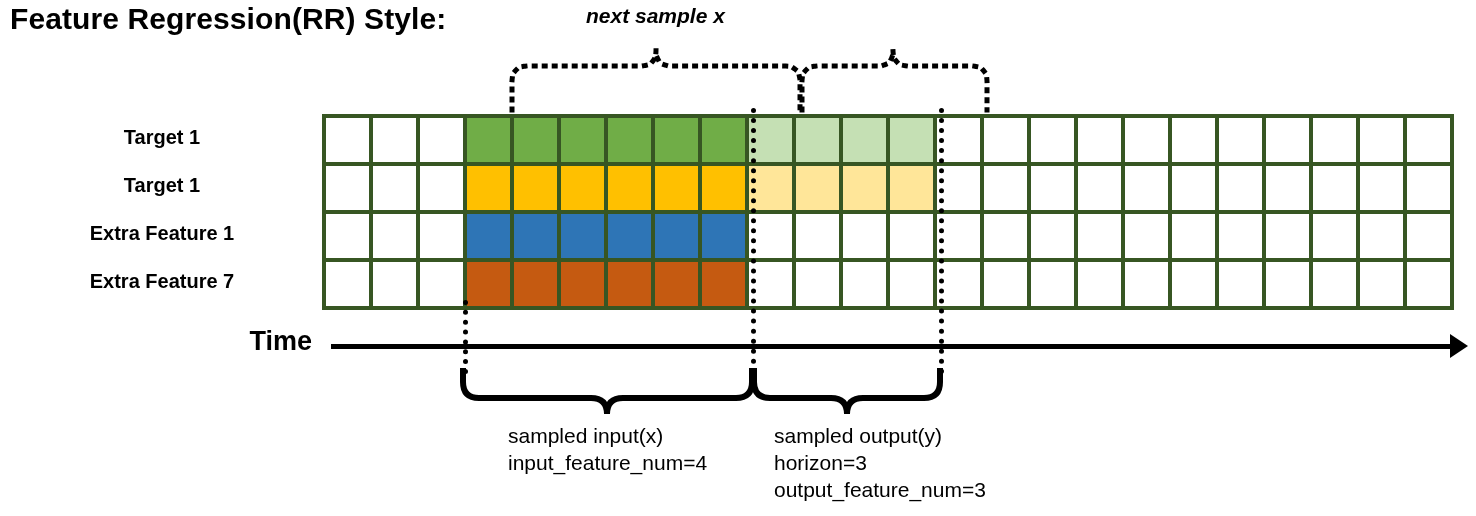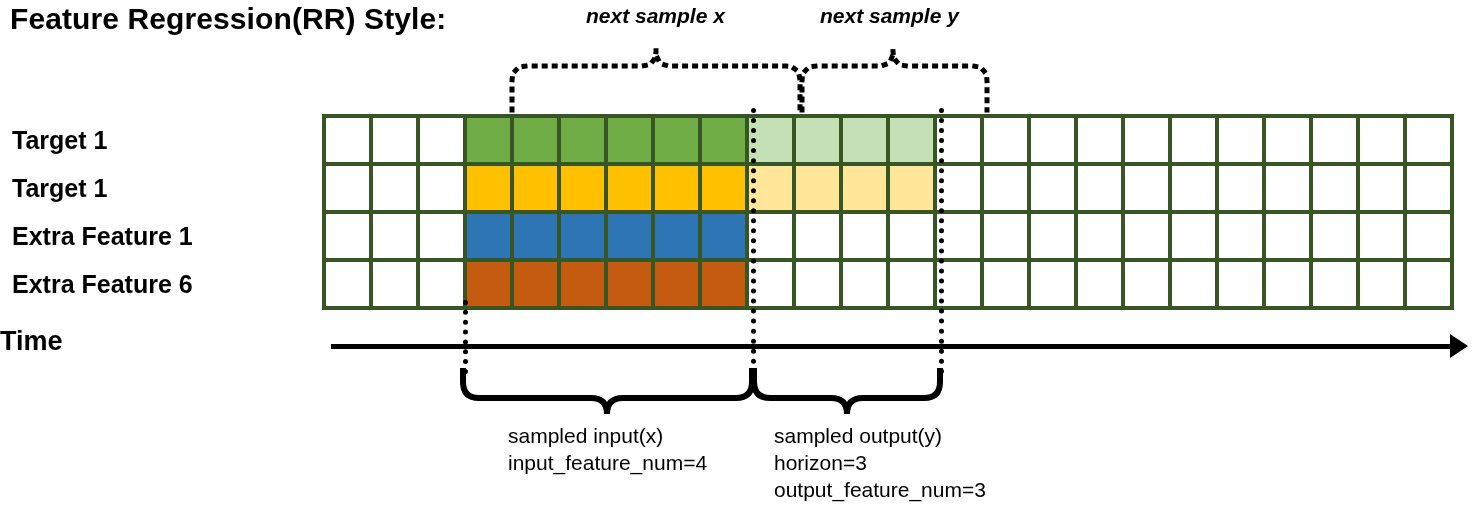--- a/index.html
+++ b/index.html
@@ -6,37 +6,37 @@
   body{width:1476px;height:516px;position:relative;overflow:hidden;
        font-family:"Liberation Sans",sans-serif;color:#000;}
 
   .stage{position:absolute;left:0;top:0;width:1476px;height:516px;}
 
   
   .title{position:absolute;left:10px;top:2px;font-size:30px;font-weight:700;
          letter-spacing:.1px;white-space:nowrap;}
 
   
-  .row-label{position:absolute;right:0;width:300px;text-align:left;
-             font-size:25px;font-weight:700;white-space:nowrap;}
+  .row-label{position:absolute;right:0;width:300px;text-align:center;
+             font-size:20px;font-weight:700;white-space:nowrap;}
   .labels-col{position:absolute;left:10px;top:0;width:302px;height:516px;}
 
   
   .grid{position:absolute;left:322px;top:114px;
         background:#375623;border:4px solid #375623;
         display:flex;flex-direction:column;gap:4px;box-sizing:border-box;}
   .grow{display:flex;gap:4px;height:44px;}
   .cell{width:43px;height:44px;background:#ffffff;}
 
   
   .axis-line{position:absolute;left:331px;top:344px;width:1125px;height:5px;background:#000;}
   .axis-head{position:absolute;left:1450px;top:334px;width:0;height:0;
              border-top:12px solid transparent;border-bottom:12px solid transparent;
              border-left:18px solid #000;}
-  .time-label{position:absolute;left:0px;top:326px;width:312px;
+  .time-label{position:absolute;left:0px;top:326px;width:312px;text-align:right;
               font-size:27px;font-weight:700;}
 
   
   .vdot{position:absolute;width:0;border-left:5px dotted #000;}
 
   
   .ov{position:absolute;left:0;top:0;width:1476px;height:516px;overflow:visible;}
 
   
   .top-cap{position:absolute;font-size:21px;font-style:italic;font-weight:600;
@@ -47,21 +47,21 @@
 <body>
 
 <div class="stage">
 
   <div class="title">Feature Regression(RR) Style:</div>
 
   <div class="labels-col">
     <div class="row-label" style="top:126px">Target 1</div>
     <div class="row-label" style="top:174px">Target 1</div>
     <div class="row-label" style="top:222px">Extra Feature 1</div>
-    <div class="row-label" style="top:270px">Extra Feature 6</div>
+    <div class="row-label" style="top:270px">Extra Feature 7</div>
   </div>
 
   <div class="grid" id="grid">
       <div class="grow">
         <div class="cell" style="background: rgb(255, 255, 255);"></div>
         <div class="cell" style="background: rgb(255, 255, 255);"></div>
         <div class="cell" style="background: rgb(255, 255, 255);"></div>
         <div class="cell" style="background: rgb(112, 173, 71);"></div>
         <div class="cell" style="background: rgb(112, 173, 71);"></div>
         <div class="cell" style="background: rgb(112, 173, 71);"></div>
@@ -177,21 +177,20 @@
     <path d="M512,110 L512,82 Q512,66 528,66 L640,66 Q656,66 656,50 Q656,66 672,66 L784,66 Q800,66 800,82 L800,110" fill="none" stroke="#000" stroke-width="5" stroke-dasharray="1 9" stroke-linecap="square"></path>
 
     <path d="M802,110 L802,82 Q802,66 818,66 L877,66 Q893,66 893,50 Q893,66 909,66 L971,66 Q987,66 987,82 L987,110" fill="none" stroke="#000" stroke-width="5" stroke-dasharray="1 9" stroke-linecap="square"></path>
 
     <path d="M463,368 L463,382 Q463,398 479,398 L591,398 Q607,398 607,414 Q607,398 623,398 L736,398 Q752,398 752,382 L752,368" fill="none" stroke="#000" stroke-width="6" stroke-linecap="butt"></path>
 
     <path d="M754,368 L754,382 Q754,398 770,398 L831,398 Q847,398 847,414 Q847,398 863,398 L924,398 Q940,398 940,382 L940,368" fill="none" stroke="#000" stroke-width="6" stroke-linecap="butt"></path>
   </svg>
 
   <div class="top-cap" style="left:586px;top:4px;">next sample x</div>
-  <div class="top-cap" style="left:820px;top:4px;">next sample y</div>
 
   <div class="bot-cap" style="left:508px;top:422px;">
     <div>sampled input(x)</div>
     <div>input_feature_num=4</div>
   </div>
   <div class="bot-cap" style="left:774px;top:422px;">
     <div>sampled output(y)</div>
     <div>horizon=3</div>
     <div>output_feature_num=3</div>
   </div>

